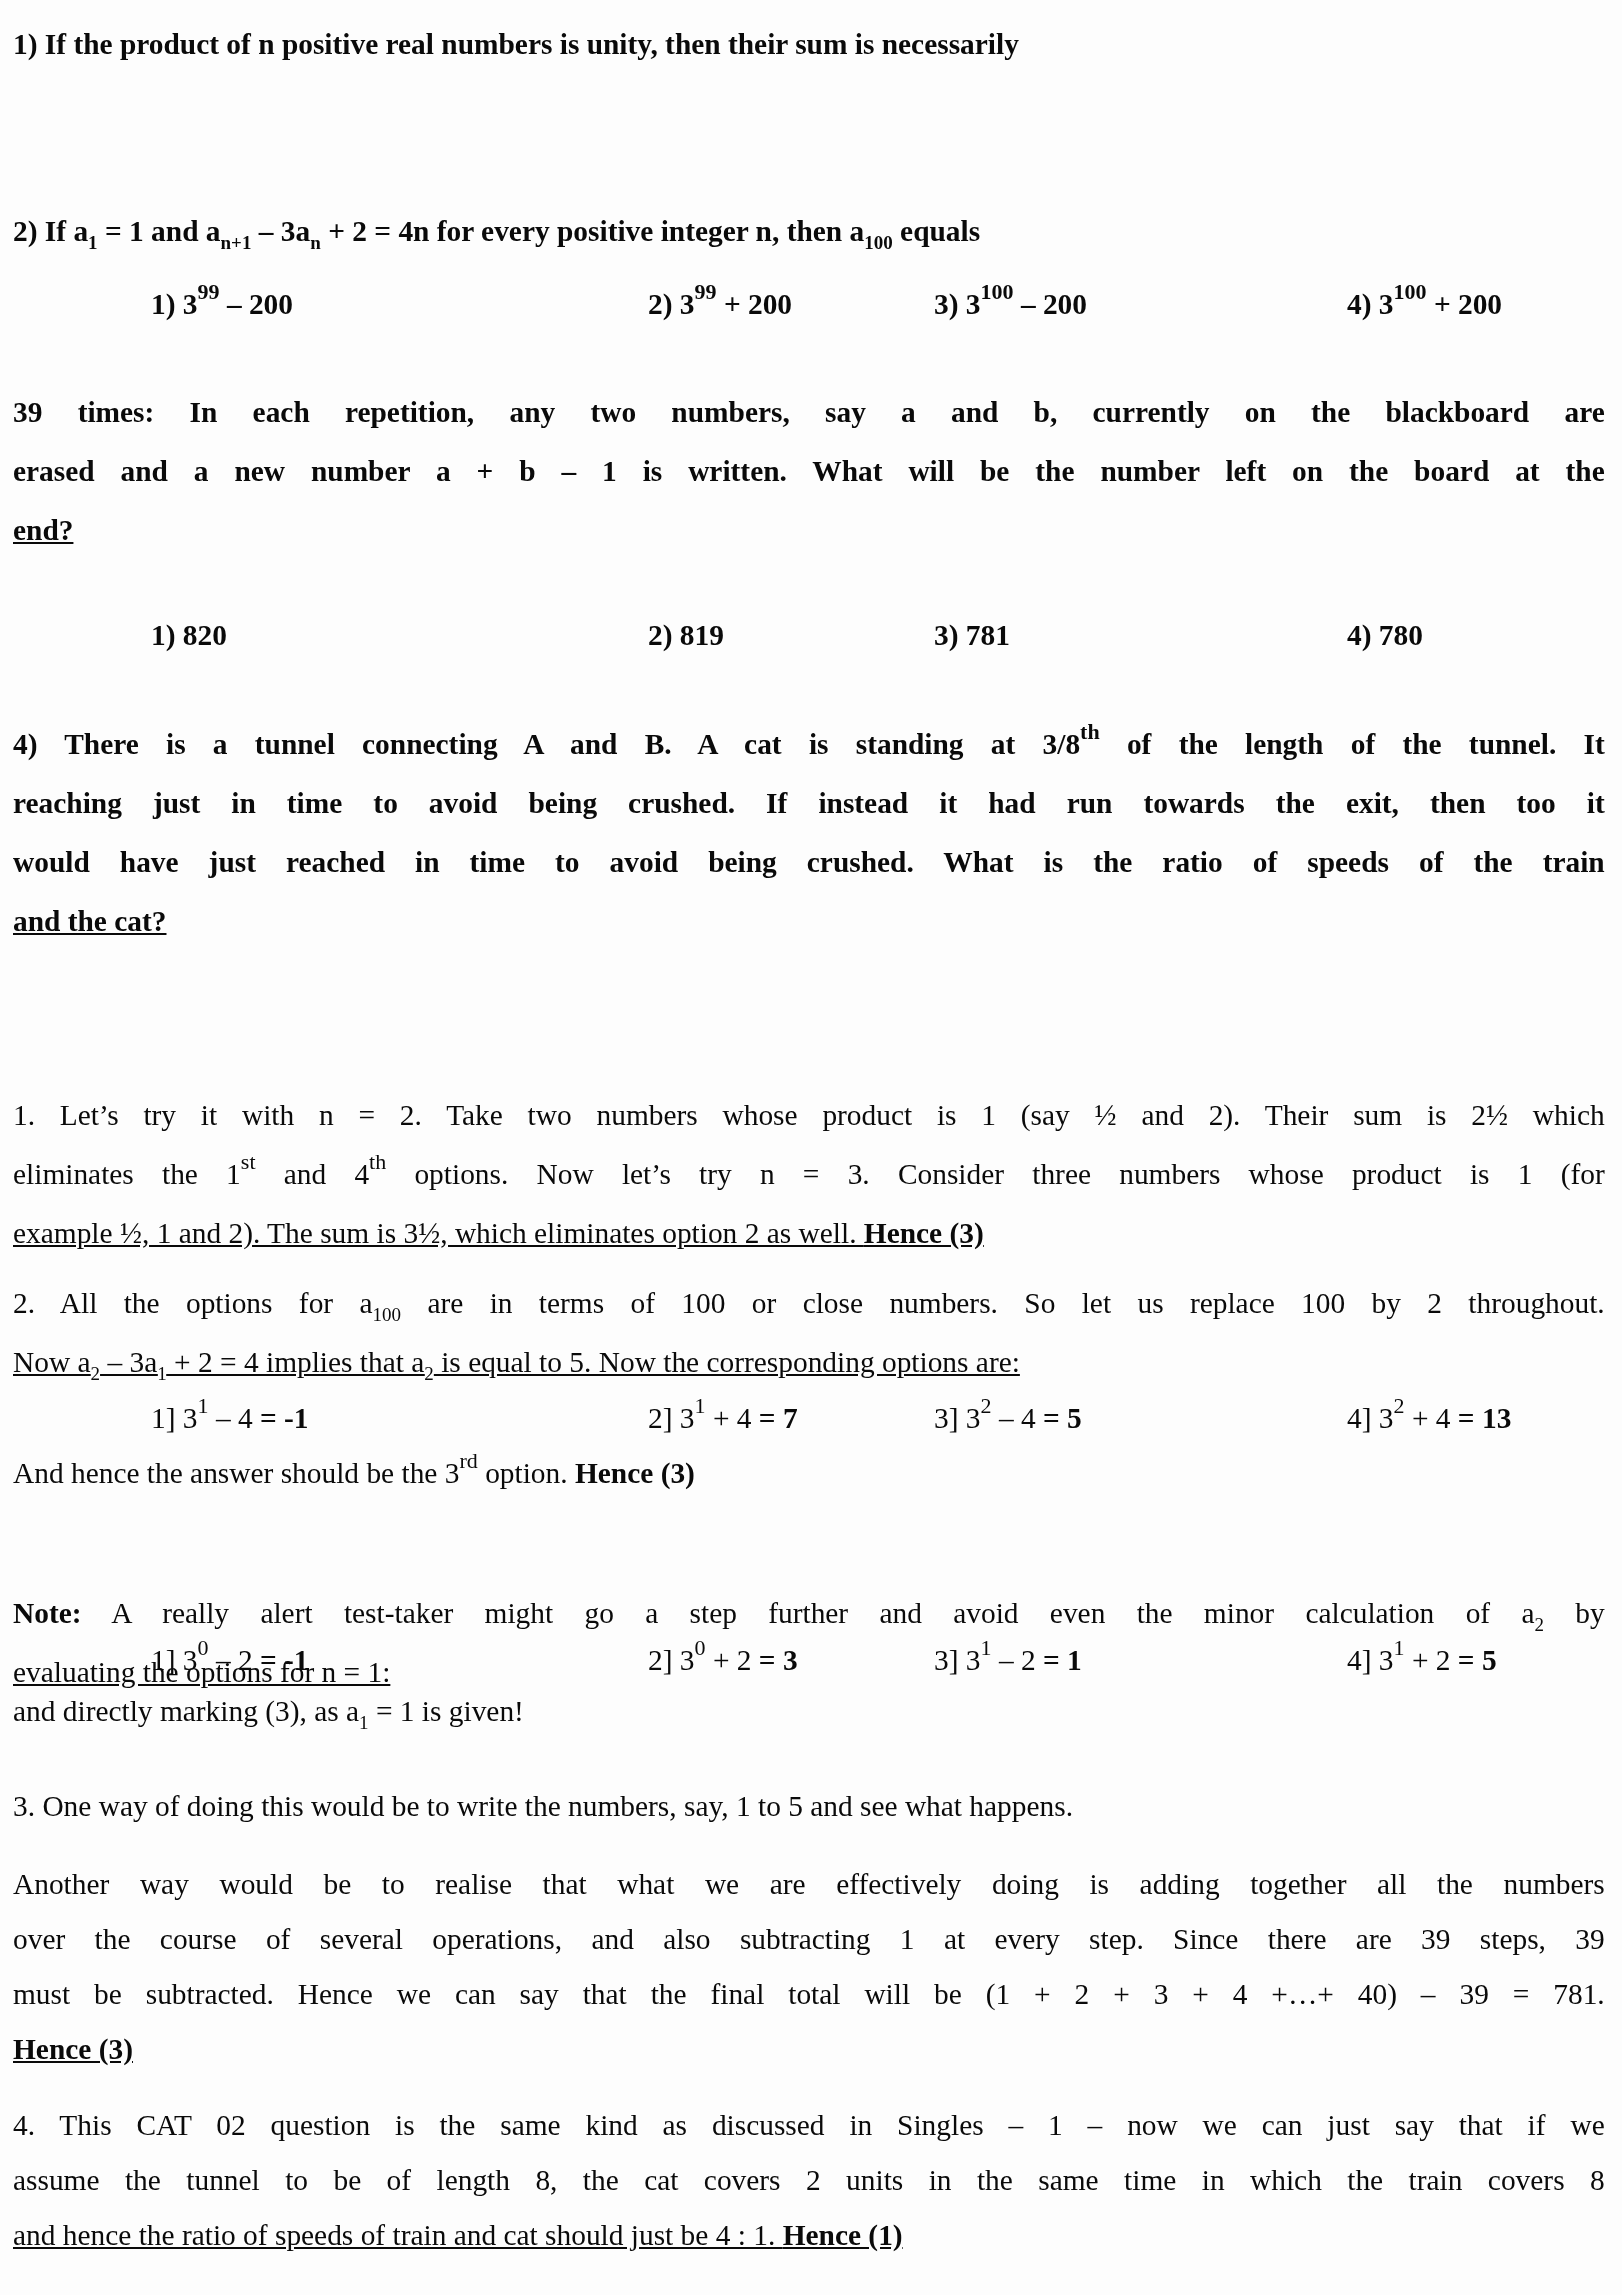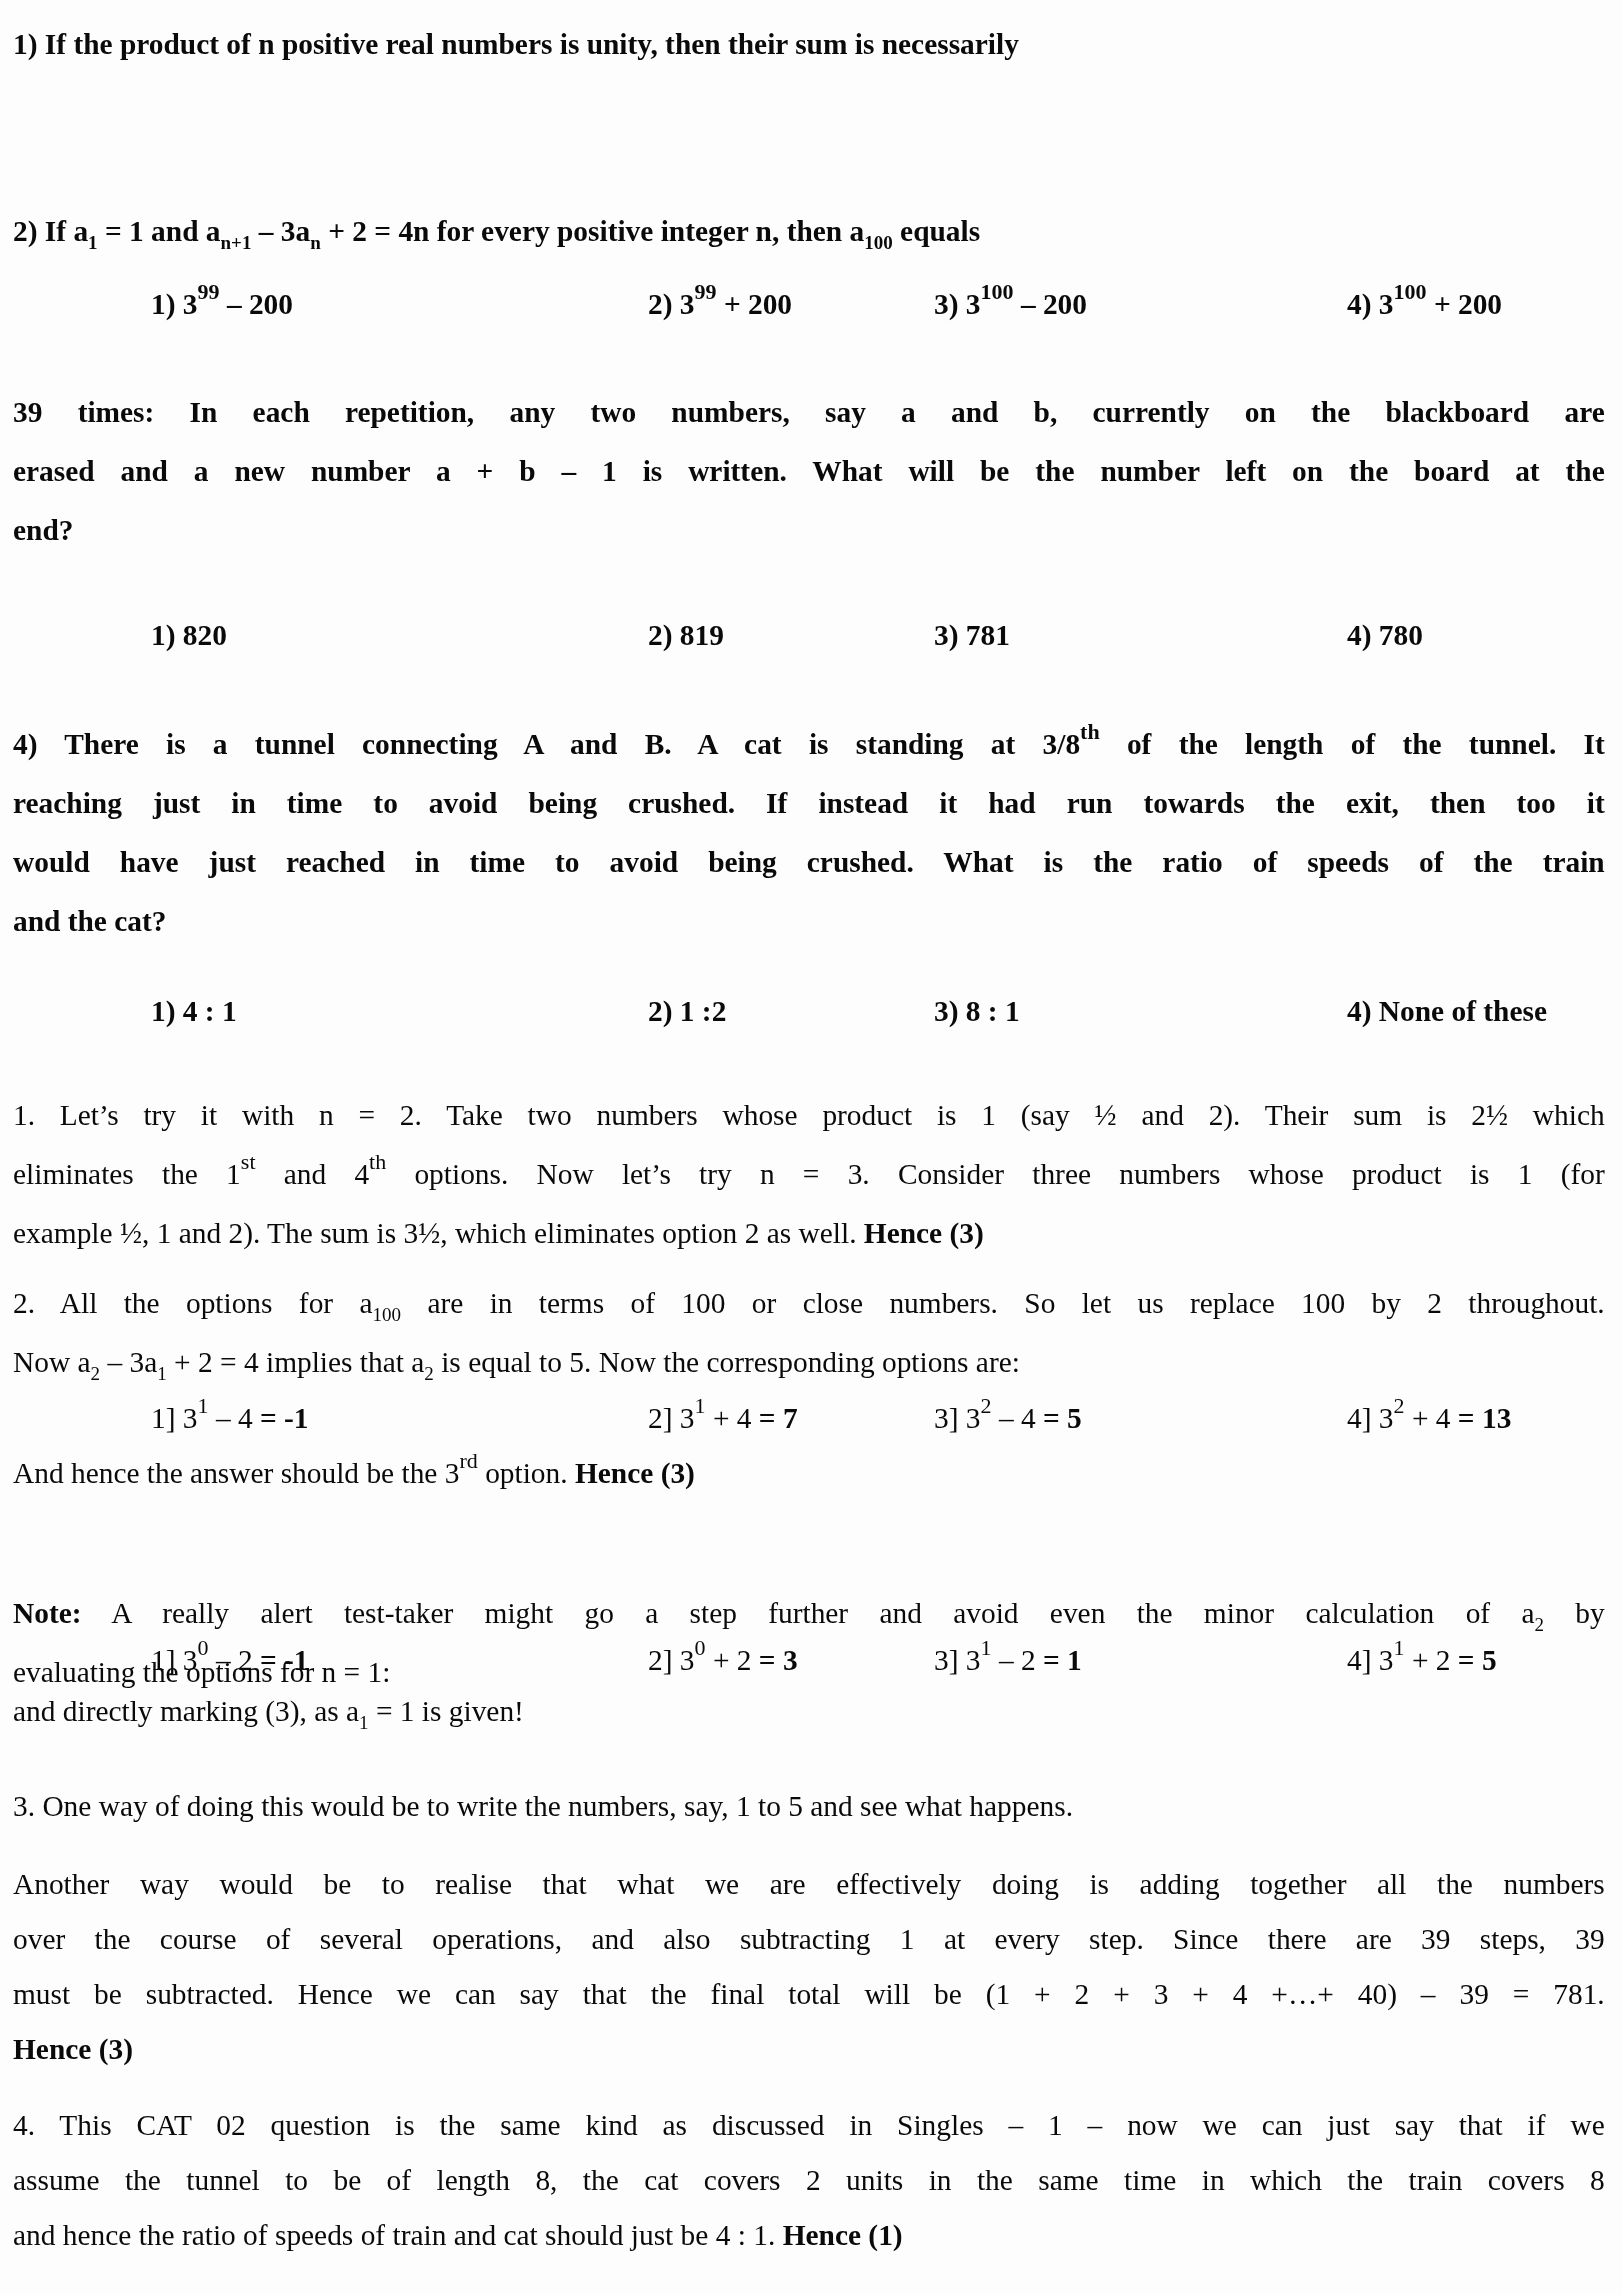--- a/index.html
+++ b/index.html
@@ -11,21 +11,21 @@
   }
   .page{position:absolute;inset:0;margin-top:12px;}
   .blk{
     position:absolute;left:13px;right:18.3px;
     font-size:29.4px;line-height:59px;
     white-space:normal;
   }
   .tight{line-height:55px;}
   .q{font-weight:bold;}
   .jline{text-align:justify;text-align-last:justify;}
-  .jlast{text-align:justify;text-align-last:left;}
+  .jlast{text-align:justify;text-align-last:left;text-decoration:underline;}
   .optrow{position:absolute;left:0;right:0;height:60px;font-size:29.4px;line-height:59px;}
   .opt{position:absolute;top:0;white-space:nowrap;}
   .c1{left:151px}.c2{left:648px}.c3{left:934px}.c4{left:1347px}
   sup{font-size:22px;line-height:0;vertical-align:baseline;position:relative;top:-15px;}
   sub{font-size:19px;line-height:0;vertical-align:baseline;position:relative;top:7.9px;}
   b{font-weight:bold;}
 </style>
 </head>
 <body>
 
@@ -55,26 +55,20 @@
     <span class="opt c2">2) 819</span>
     <span class="opt c3">3) 781</span>
     <span class="opt c4">4) 780</span>
   </div>
 
   <div class="blk q" style="top:703px">
     <div class="jline">4) There is a tunnel connecting A and B. A cat is standing at 3/8<sup>th</sup> of the length of the tunnel. It</div>
     <div class="jline">reaching just in time to avoid being crushed. If instead it had run towards the exit, then too it</div>
     <div class="jline">would have just reached in time to avoid being crushed. What is the ratio of speeds of the train</div>
     <div class="jlast">and the cat?</div>
-  </div>
-  <div class="optrow q" style="top:970px">
-    <span class="opt c1">1) 4 : 1</span>
-    <span class="opt c2">2) 1 :2</span>
-    <span class="opt c3">3) 8 : 1</span>
-    <span class="opt c4">4) None of these</span>
   </div>
 
   <div class="blk" style="top:1074px">
     <div class="jline">1. Let’s try it with n = 2. Take two numbers whose product is 1 (say ½ and 2). Their sum is 2½ which</div>
     <div class="jline">eliminates the 1<sup>st</sup> and 4<sup>th</sup> options. Now let’s try n = 3. Consider three numbers whose product is 1 (for</div>
     <div class="jlast">example ½, 1 and 2). The sum is 3½, which eliminates option 2 as well. <b>Hence (3)</b></div>
   </div>
 
   <div class="blk" style="top:1262px">
     <div class="jline">2. All the options for a<sub>100</sub> are in terms of 100 or close numbers. So let us replace 100 by 2 throughout.</div>

